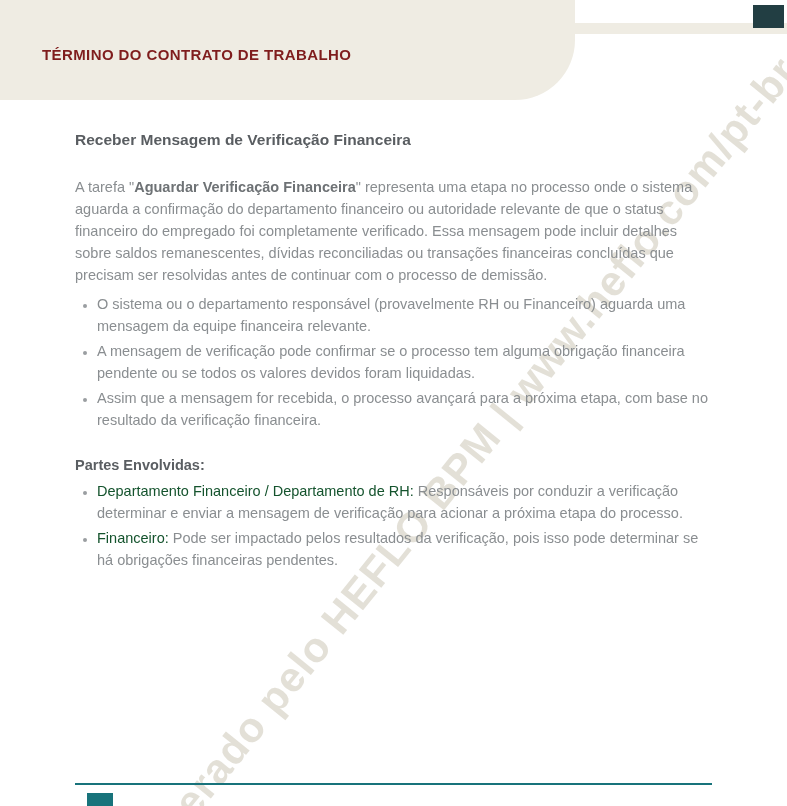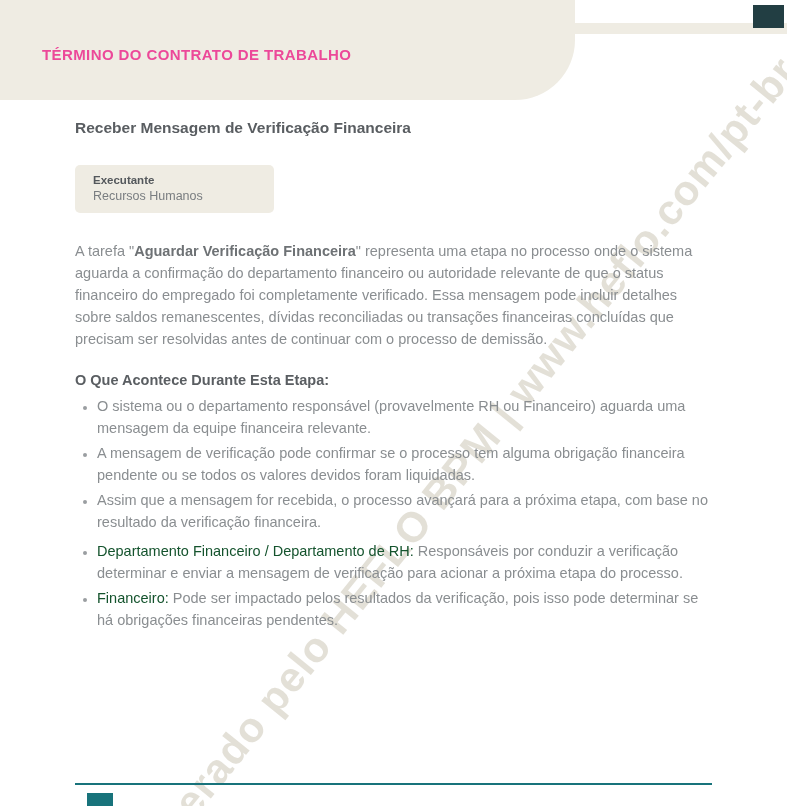--- a/index.html
+++ b/index.html
@@ -18,33 +18,33 @@
     position:absolute;left:540px;top:23px;width:247px;height:11px;
     background:#efece3;
   }
   .corner-square{
     position:absolute;left:753px;top:5px;width:31px;height:23px;
     background:#223e43;
   }
   .doc-title{
     position:absolute;left:42px;top:46px;
     font-size:15px;font-weight:bold;letter-spacing:.4px;
-    color:#ec4899;white-space:nowrap;
+    color:#7f1d1d;white-space:nowrap;
   }
   
   .watermark{
     position:absolute;left:475px;top:450px;
     transform:translate(-50%,-50%) rotate(-51deg);
     font-size:42px;font-weight:bold;letter-spacing:1px;
     color:rgba(199,193,176,.5);white-space:nowrap;
     pointer-events:none;z-index:1;
   }
   
   .content{
-    position:absolute;left:75px;top:88px;width:637px;z-index:2;
+    position:absolute;left:75px;top:100px;width:637px;z-index:2;
   }
   .section-heading{
     margin:31px 0 0 0;font-size:15.5px;font-weight:bold;color:#595d61;
   }
   .exec-box{
     margin-top:28px;width:163px;
     background:#efece3;border-radius:5px;
     padding:9px 18px 10px 18px;
   }
   .exec-label{font-size:11.5px;font-weight:bold;color:#54585c;margin-bottom:3px;}
@@ -81,35 +81,31 @@
 <div class="header-strip"></div>
 <div class="corner-square"></div>
 <div class="doc-title">TÉRMINO DO CONTRATO DE TRABALHO</div>
 
 <div class="watermark">Gerado pelo HEFLO BPM | www.heflo.com/pt-br</div>
 
 <div class="content">
 
   <h2 class="section-heading">Receber Mensagem de Verificação Financeira</h2>
 
-  <div class="exec-box">
-    <div class="exec-label">Executante</div>
-    <div class="exec-value">Recursos Humanos</div>
-  </div>
 
   <p class="intro"><span>A tarefa "</span><span class="inline-bold">Aguardar Verificação Financeira</span><span>" representa uma etapa no processo onde o sistema aguarda a confirmação do departamento financeiro ou autoridade relevante de que o status financeiro do empregado foi completamente verificado. Essa mensagem pode incluir detalhes sobre saldos remanescentes, dívidas reconciliadas ou transações financeiras concluídas que precisam ser resolvidas antes de continuar com o processo de demissão.</span></p>
 
-  <h3 class="sub-heading">O Que Acontece Durante Esta Etapa:</h3>
 
   <ul class="doc-list">
     <li><span>O sistema ou o departamento responsável (provavelmente RH ou Financeiro) aguarda uma mensagem da equipe financeira relevante.</span></li>
     <li><span>A mensagem de verificação pode confirmar se o processo tem alguma obrigação financeira pendente ou se todos os valores devidos foram liquidadas.</span></li>
     <li><span>Assim que a mensagem for recebida, o processo avançará para a próxima etapa, com base no resultado da verificação financeira.</span></li>
   </ul>
 
+  <h3 class="sub-heading parties">Partes Envolvidas:</h3>
 
   <ul class="doc-list">
     <li><span class="lead-bold">Departamento Financeiro / Departamento de RH:</span><span> Responsáveis por conduzir a verificação determinar e enviar a mensagem de verificação para acionar a próxima etapa do processo.</span></li>
     <li><span class="lead-bold">Financeiro:</span><span> Pode ser impactado pelos resultados da verificação, pois isso pode determinar se há obrigações financeiras pendentes.</span></li>
   </ul>
 
 </div>
 
 <div class="footer-rule"></div>
 <div class="footer-square"></div>

